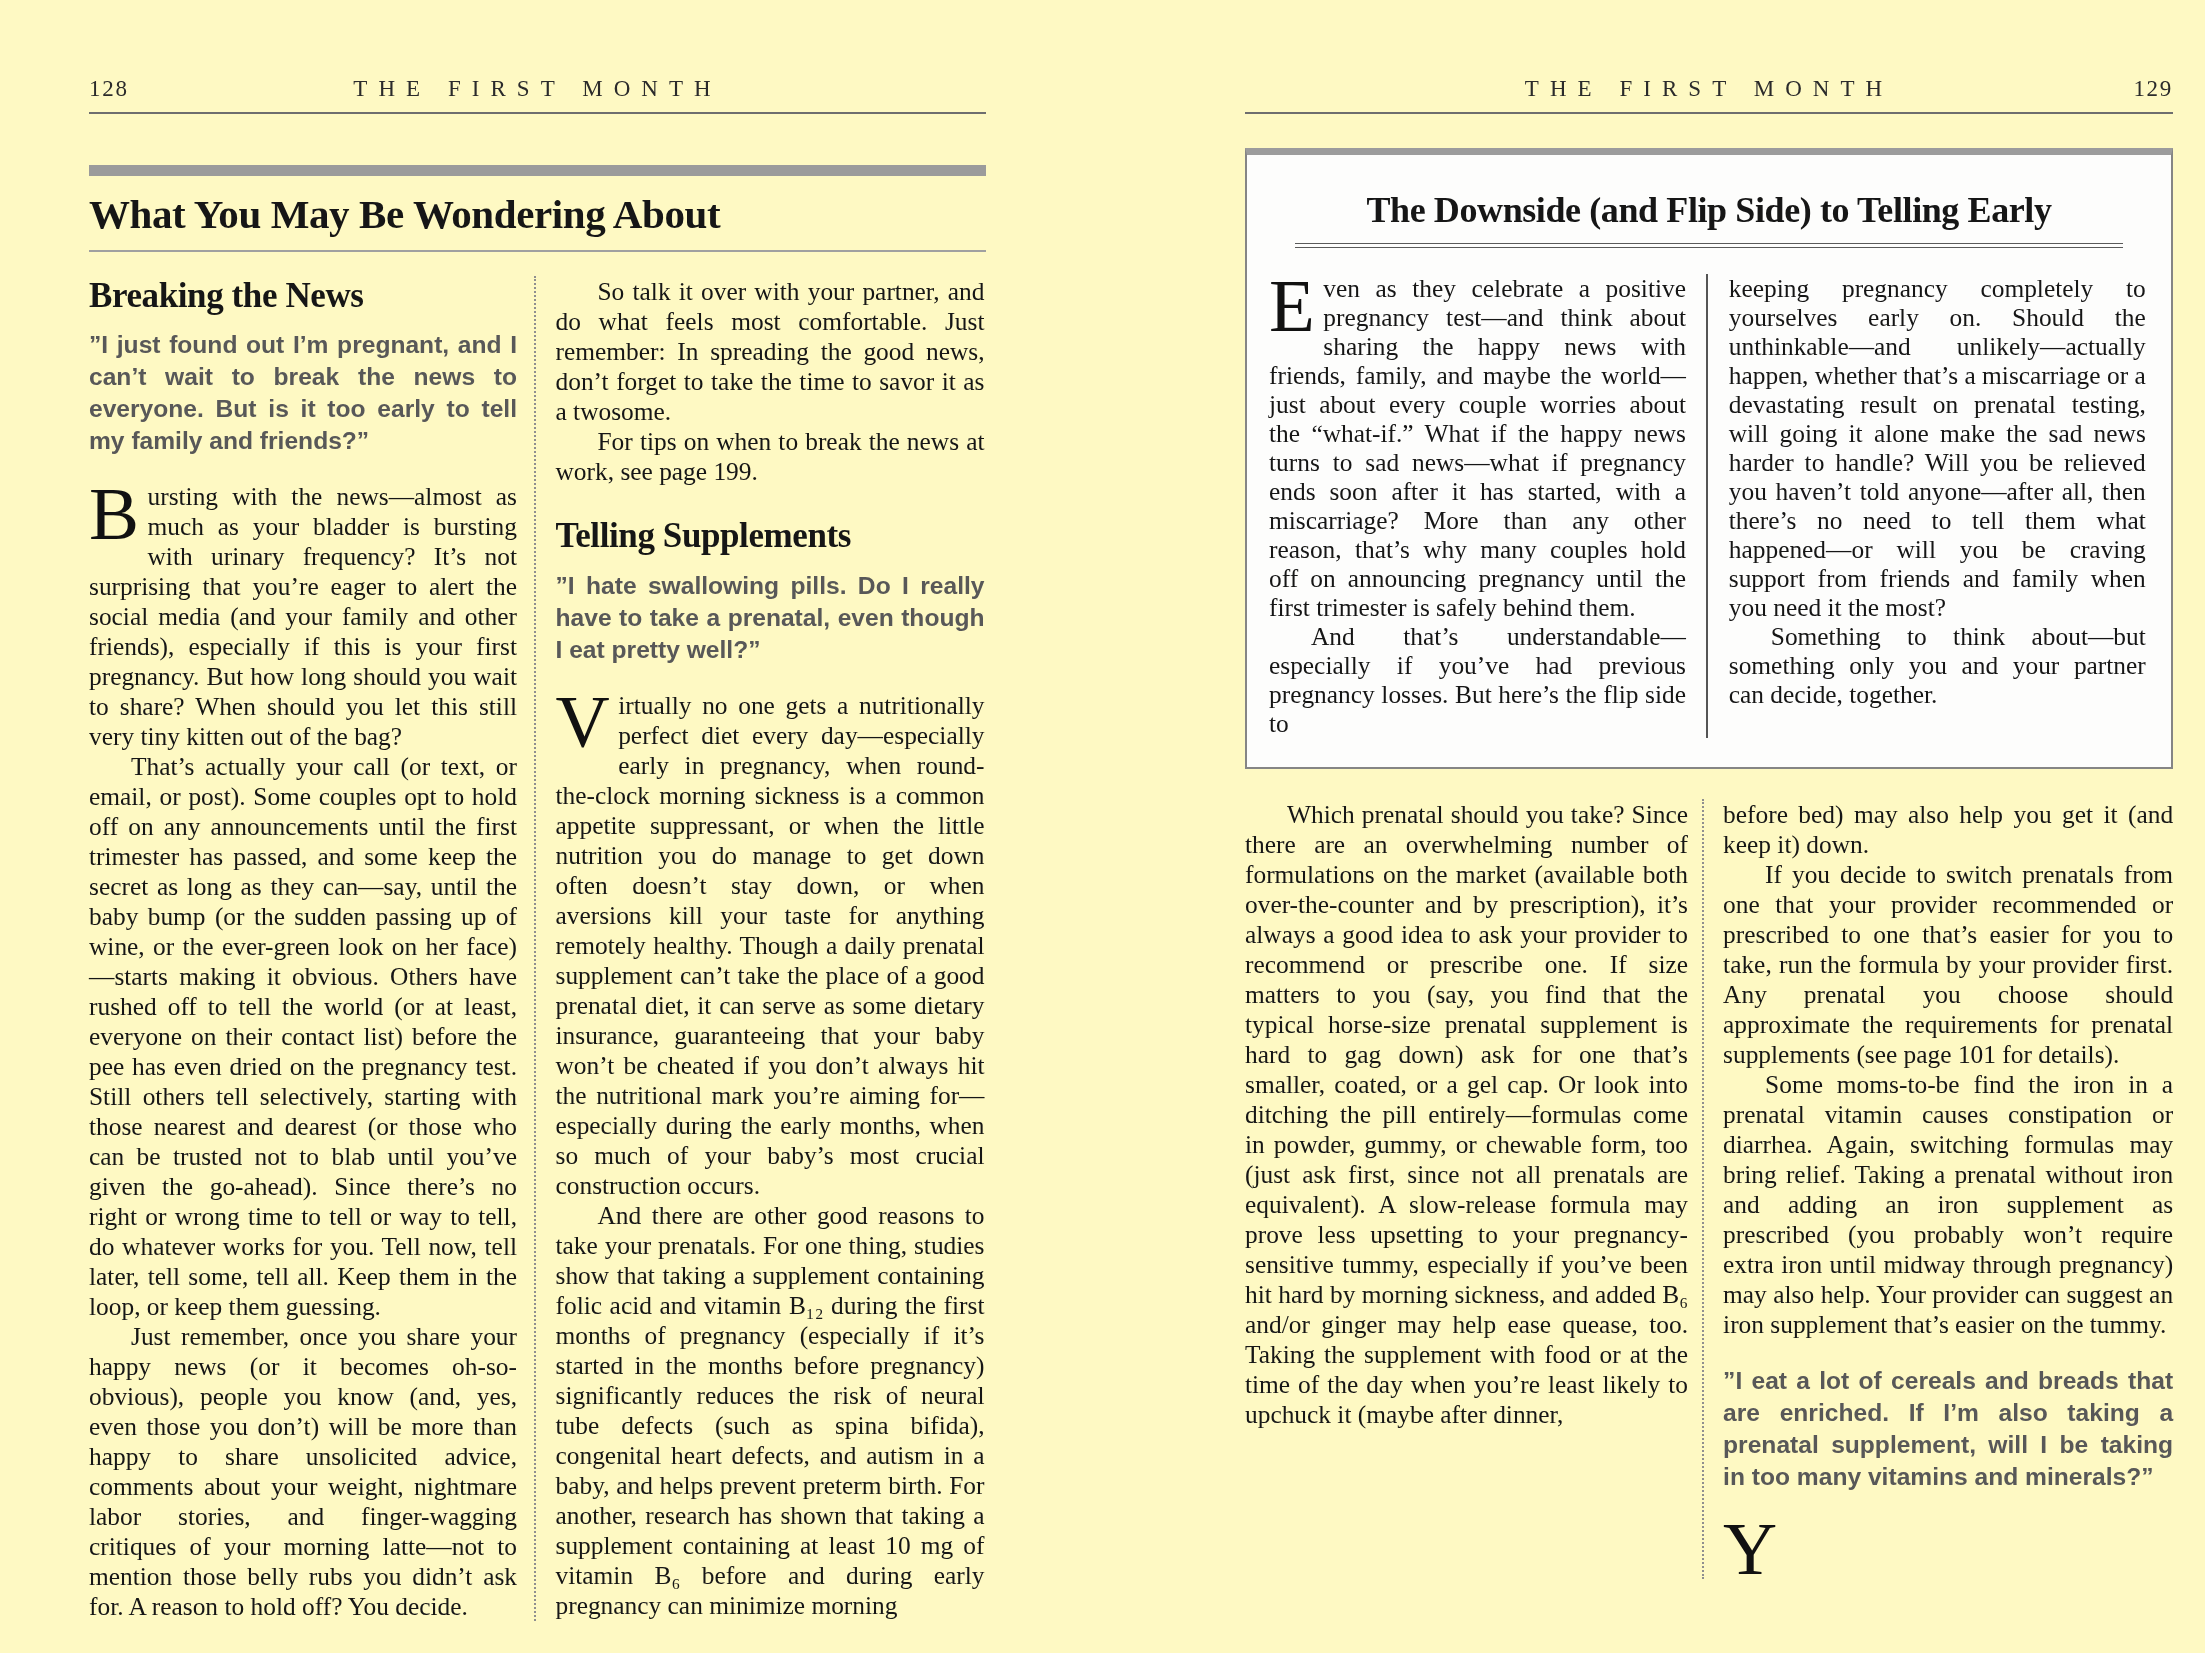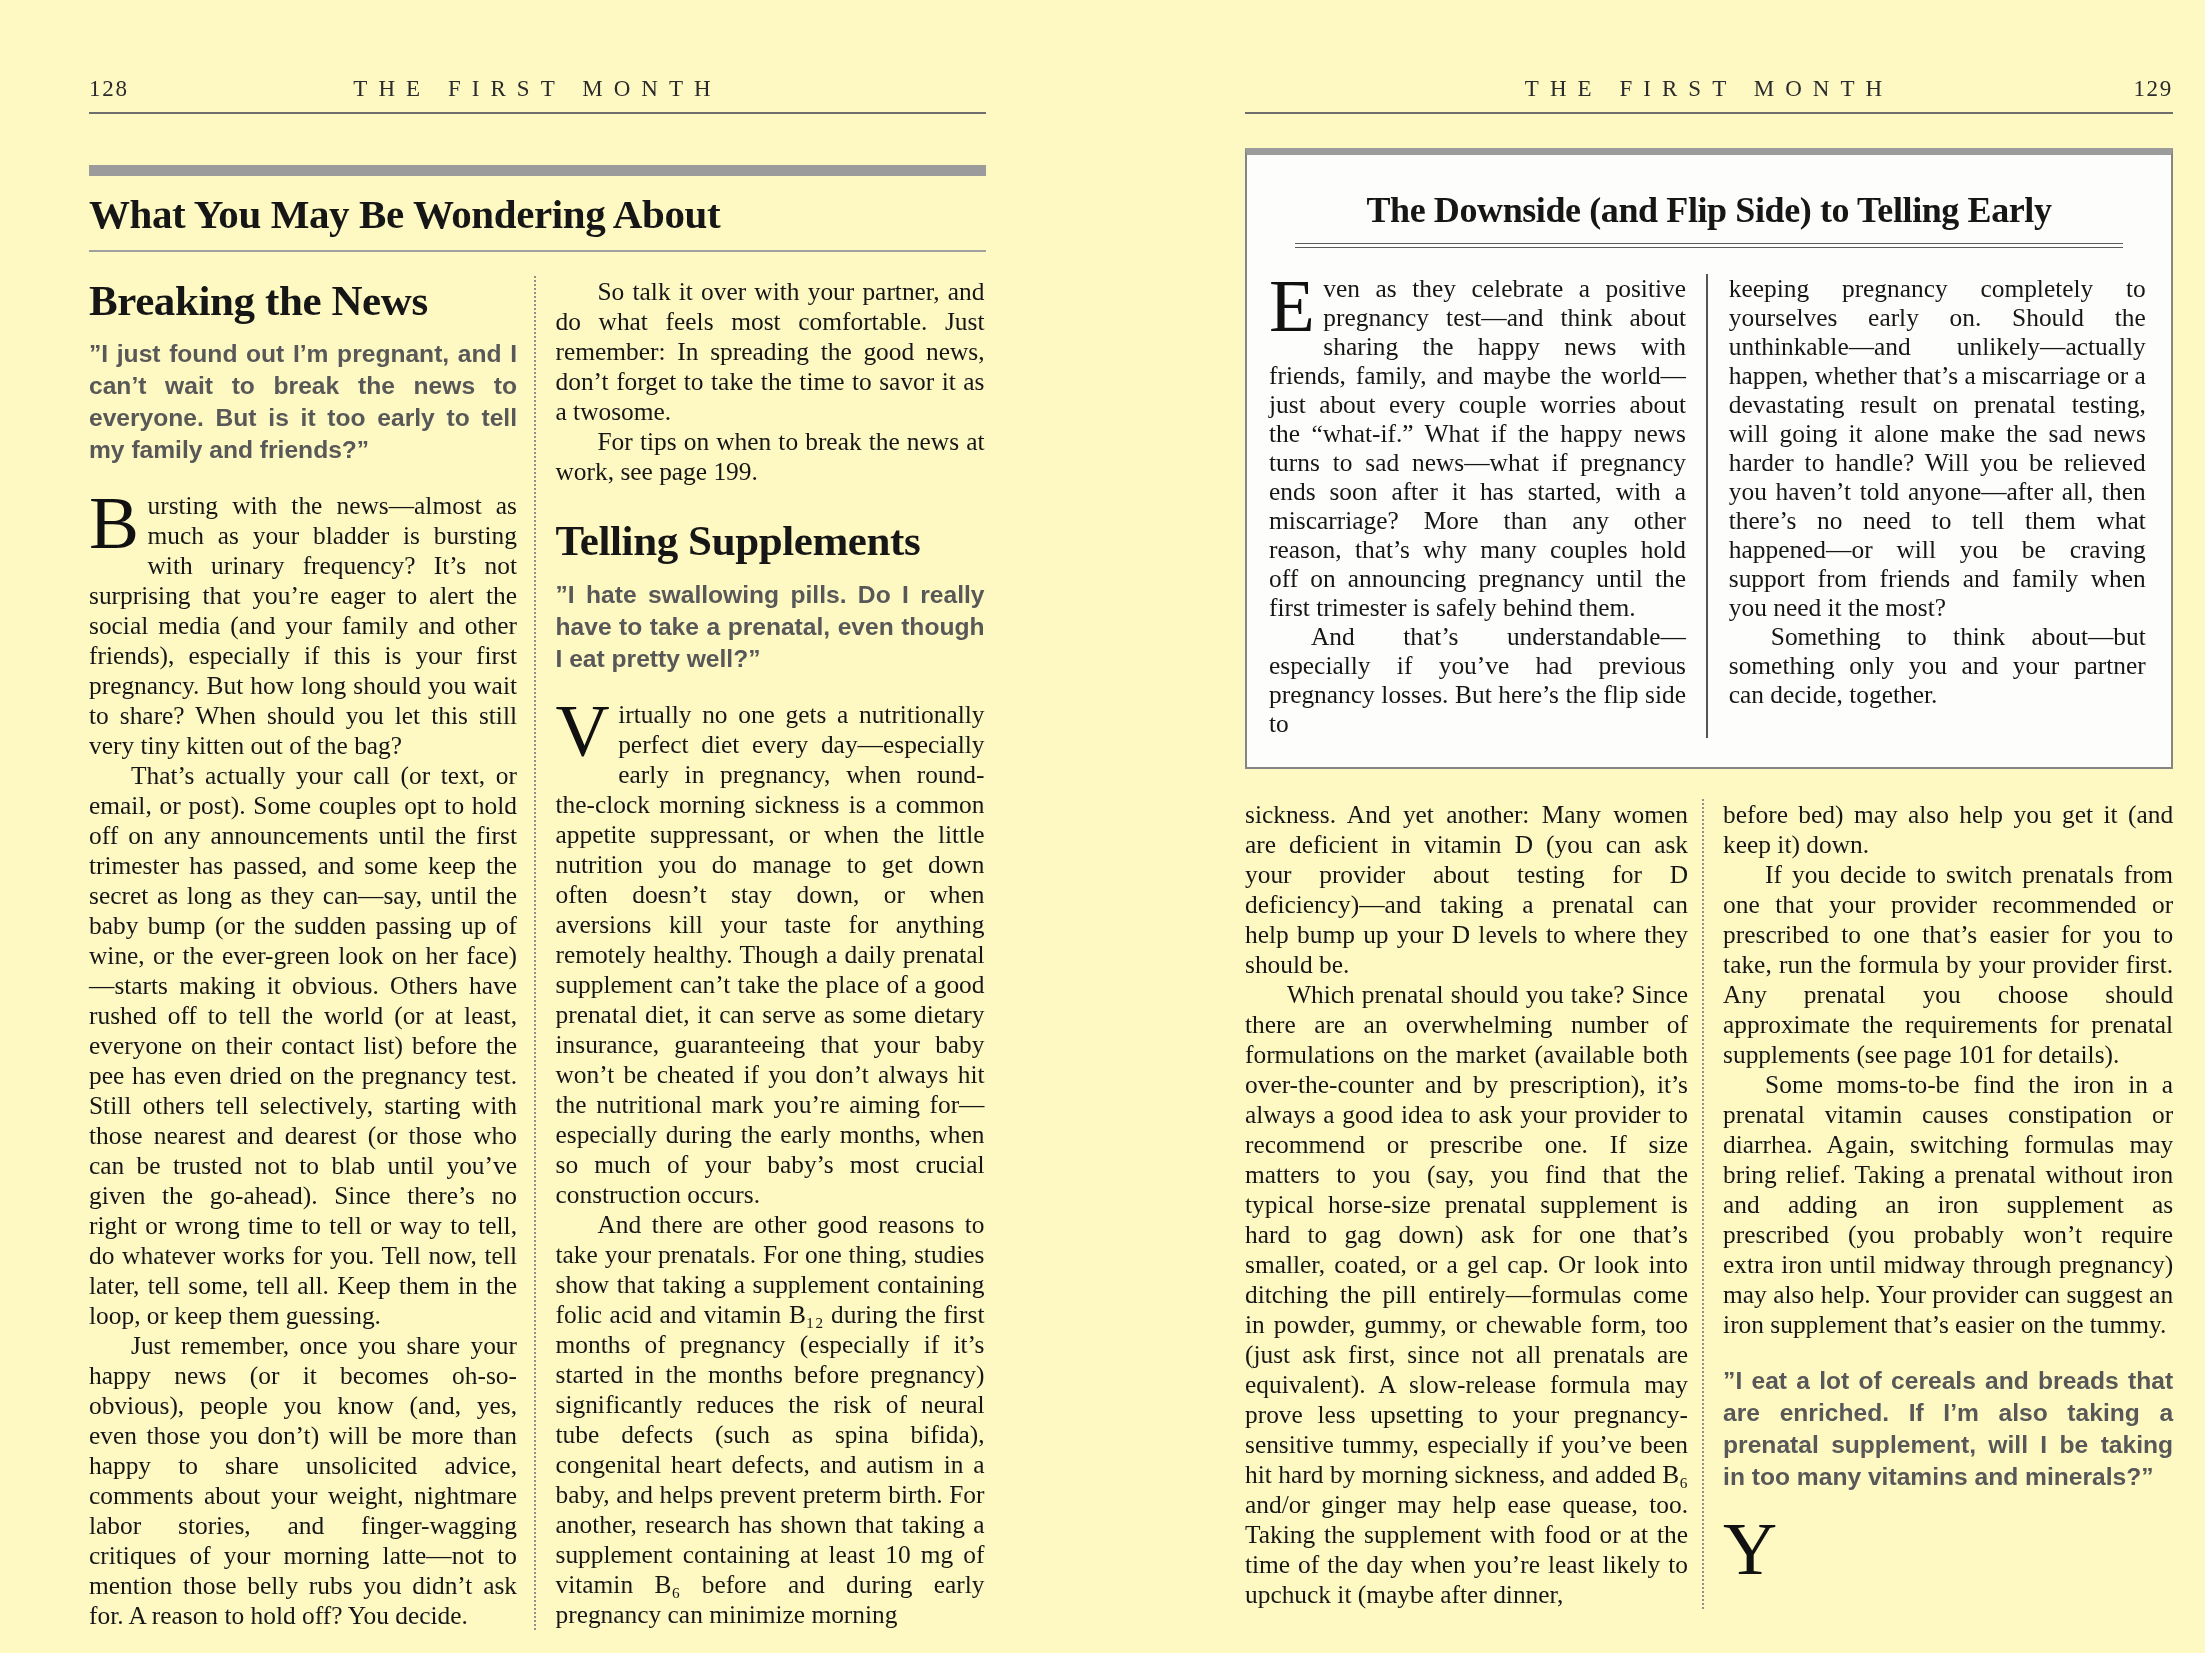--- a/index.html
+++ b/index.html
@@ -31,21 +31,21 @@
   .cols-main { margin-top:24px; }
   .col { flex:none; }
   .page-left .col-a { width:428px; }
   .page-left .col-b { width:429px; }
   .page-right .col-a { width:443px; }
   .page-right .col-b { width:450px; }
   .divider-dotted { width:0; border-left:2.5px dotted #8f8f8f; margin-left:17px; margin-right:19.5px; }
   .page-right .divider-dotted { margin-left:13.6px; margin-right:19.5px; }
 
   
-  .section-heading { font-size:43px; font-weight:bold; margin:0 0 13.6px 0; letter-spacing:-0.4px; }
+  .section-heading { font-size:35px; font-weight:bold; margin:0 0 13.6px 0; letter-spacing:-0.4px; }
   .section-heading.spaced { margin-top:30.5px; }
   .question {
     font-family:"Liberation Sans","DejaVu Sans",sans-serif;
     font-weight:bold; color:#585858;
     font-size:24.6px; line-height:32px;
     text-align:justify; margin:0 0 24px 0;
   }
   .body-para { font-size:25.4px; line-height:30px; text-align:justify; margin:0; }
   .body-para.indent { text-indent:42px; }
   .dropcap {
@@ -131,21 +131,20 @@
         <div class="divider-solid"></div>
         <div class="col col-b">
           <p class="body-para">keeping pregnancy completely to yourselves early on. Should the unthinkable—and unlikely—actually happen, whether that’s a miscarriage or a devastating result on prenatal testing, will going it alone make the sad news harder to handle? Will you be relieved you haven’t told anyone—after all, then there’s no need to tell them what happened—or will you be craving support from friends and family when you need it the most?</p>
           <p class="body-para indent">Something to think about—but something only you and your partner can decide, together.</p>
         </div>
       </div>
     </div>
 
     <div class="columns cols-below">
       <div class="col col-a">
-        <p class="body-para">sickness. And yet another: Many women are deficient in vitamin D (you can ask your provider about testing for D deficiency)—and taking a prenatal can help bump up your D levels to where they should be.</p>
         <p class="body-para indent">Which prenatal should you take? Since there are an overwhelming number of formulations on the market (available both over-the-counter and by prescription), it’s always a good idea to ask your provider to recommend or prescribe one. If size matters to you (say, you find that the typical horse-size prenatal supplement is hard to gag down) ask for one that’s smaller, coated, or a gel cap. Or look into ditching the pill entirely—formulas come in powder, gummy, or chewable form, too (just ask first, since not all prenatals are equivalent). A slow-release formula may prove less upsetting to your pregnancy-sensitive tummy, especially if you’ve been hit hard by morning sickness, and added B₆ and/or ginger may help ease quease, too. Taking the supplement with food or at the time of the day when you’re least likely to upchuck it (maybe after dinner,</p>
       </div>
       <div class="divider-dotted"></div>
       <div class="col col-b">
         <p class="body-para">before bed) may also help you get it (and keep it) down.</p>
         <p class="body-para indent">If you decide to switch prenatals from one that your provider recommended or prescribed to one that’s easier for you to take, run the formula by your provider first. Any prenatal you choose should approximate the requirements for prenatal supplements (see page 101 for details).</p>
         <p class="body-para indent">Some moms-to-be find the iron in a prenatal vitamin causes constipation or diarrhea. Again, switching formulas may bring relief. Taking a prenatal without iron and adding an iron supplement as prescribed (you probably won’t require extra iron until midway through pregnancy) may also help. Your provider can suggest an iron supplement that’s easier on the tummy.</p>
         <p class="question mid">”I eat a lot of cereals and breads that are enriched. If I’m also taking a prenatal supplement, will I be taking in too many vitamins and minerals?”</p>
         <p class="body-para"><span class="dropcap">Y</span></p>
       </div>

